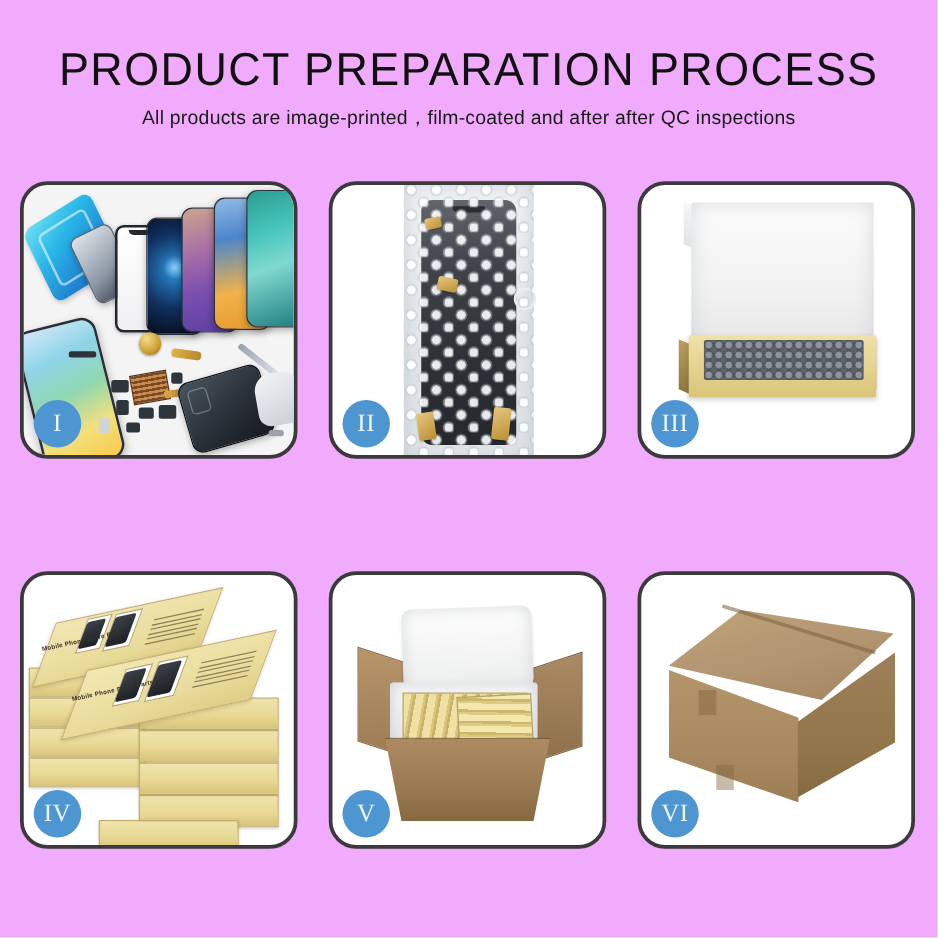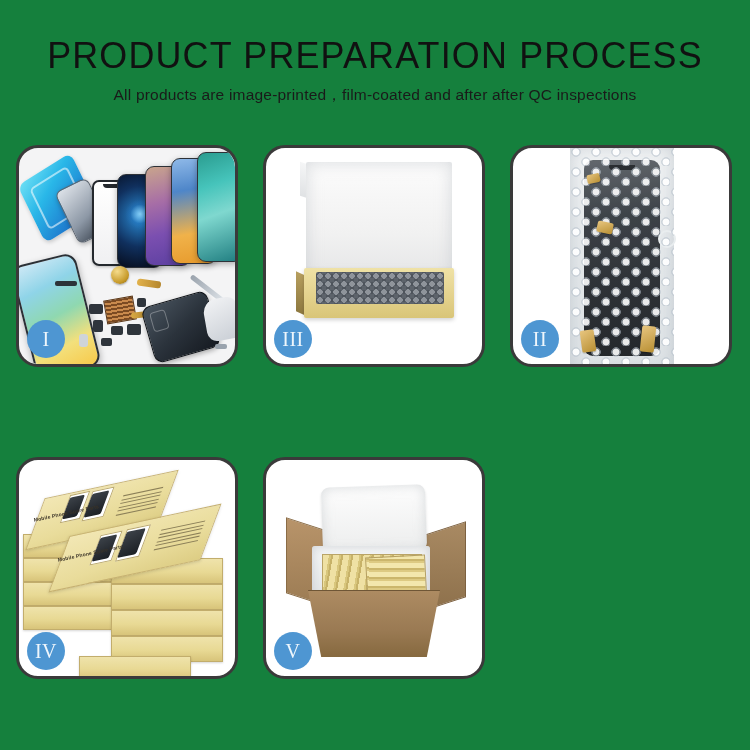--- a/index.html
+++ b/index.html
@@ -11,21 +11,21 @@
     width: 750px;
     height: 750px;
     font-family: "Liberation Sans", sans-serif;
     color: #111;
     overflow: hidden;
   }
   #page {
     position: relative;
     width: 750px;
     height: 750px;
-    background: #15803d;
+    background: #f0abfc;
   }
 
   
   .header {
     text-align: center;
     padding-top: 34px;
   }
   .title {
     font-family: "Liberation Sans", sans-serif;
     font-size: 37px;
@@ -453,50 +453,50 @@
         <div class="part" style="left:92px;top:178px;width:12px;height:9px;"></div>
         <div class="part" style="left:108px;top:176px;width:14px;height:11px;"></div>
         <div class="part" style="left:60px;top:186px;width:9px;height:13px;border-radius:3px;background:#cfd4d9;"></div>
         <div class="part" style="left:82px;top:190px;width:11px;height:8px;"></div>
         <div class="part" style="left:118px;top:150px;width:9px;height:9px;"></div>
         <div class="part" style="left:196px;top:196px;width:12px;height:5px;background:#9aa3ad;"></div>
       </div>
       <div class="badge">I</div>
     </div>
 
-    <div class="panel p3">
-      <div class="panel-inner">
-        <div class="lid-flap-l"></div>
-        <div class="lid-flap-r"></div>
-        <div class="lid"></div>
-        <div class="tray-side-l"></div>
-        <div class="tray-side-r"></div>
-        <div class="tray"></div>
-        <div class="foam"></div>
-      </div>
-      <div class="badge">III</div>
-    </div>
-
     <div class="panel p2">
       <div class="panel-inner">
         <div class="bag">
           <div class="screen">
             <div class="screen-notch"></div>
           </div>
           <div class="cable"></div>
           <div class="bubbles"></div>
         </div>
         <div class="tape t1"></div>
         <div class="tape t2"></div>
         <div class="tape t3"></div>
         <div class="tape t4"></div>
       </div>
       <div class="badge">II</div>
     </div>
 
+    <div class="panel p3">
+      <div class="panel-inner">
+        <div class="lid-flap-l"></div>
+        <div class="lid-flap-r"></div>
+        <div class="lid"></div>
+        <div class="tray-side-l"></div>
+        <div class="tray-side-r"></div>
+        <div class="tray"></div>
+        <div class="foam"></div>
+      </div>
+      <div class="badge">III</div>
+    </div>
+
     <div class="panel p4">
       <div class="panel-inner">
         <div class="stack">
 
           <div class="bx" style="left:4px;top:74px;width:92px;height:22px;"></div>
           <div class="bx" style="left:4px;top:98px;width:92px;height:22px;"></div>
           <div class="bx" style="left:4px;top:122px;width:92px;height:22px;"></div>
           <div class="bx" style="left:4px;top:146px;width:92px;height:22px;"></div>
 
           <div class="bx" style="left:92px;top:98px;width:110px;height:24px;"></div>
@@ -545,15 +545,26 @@
         <div class="flap-r"></div>
         <div class="foamlid"></div>
         <div class="foambox"></div>
         <div class="sticks"></div>
         <div class="sticks2"></div>
         <div class="carton-body"></div>
       </div>
       <div class="badge">V</div>
     </div>
 
+    <div class="panel p6">
+      <div class="panel-inner">
+        <div class="top"></div>
+        <div class="front"></div>
+        <div class="side"></div>
+        <div class="seam"></div>
+        <div class="tape1"></div>
+        <div class="tape2"></div>
+      </div>
+      <div class="badge">VI</div>
+    </div>
 
   </div>
 </div>
 
 </body></html>

